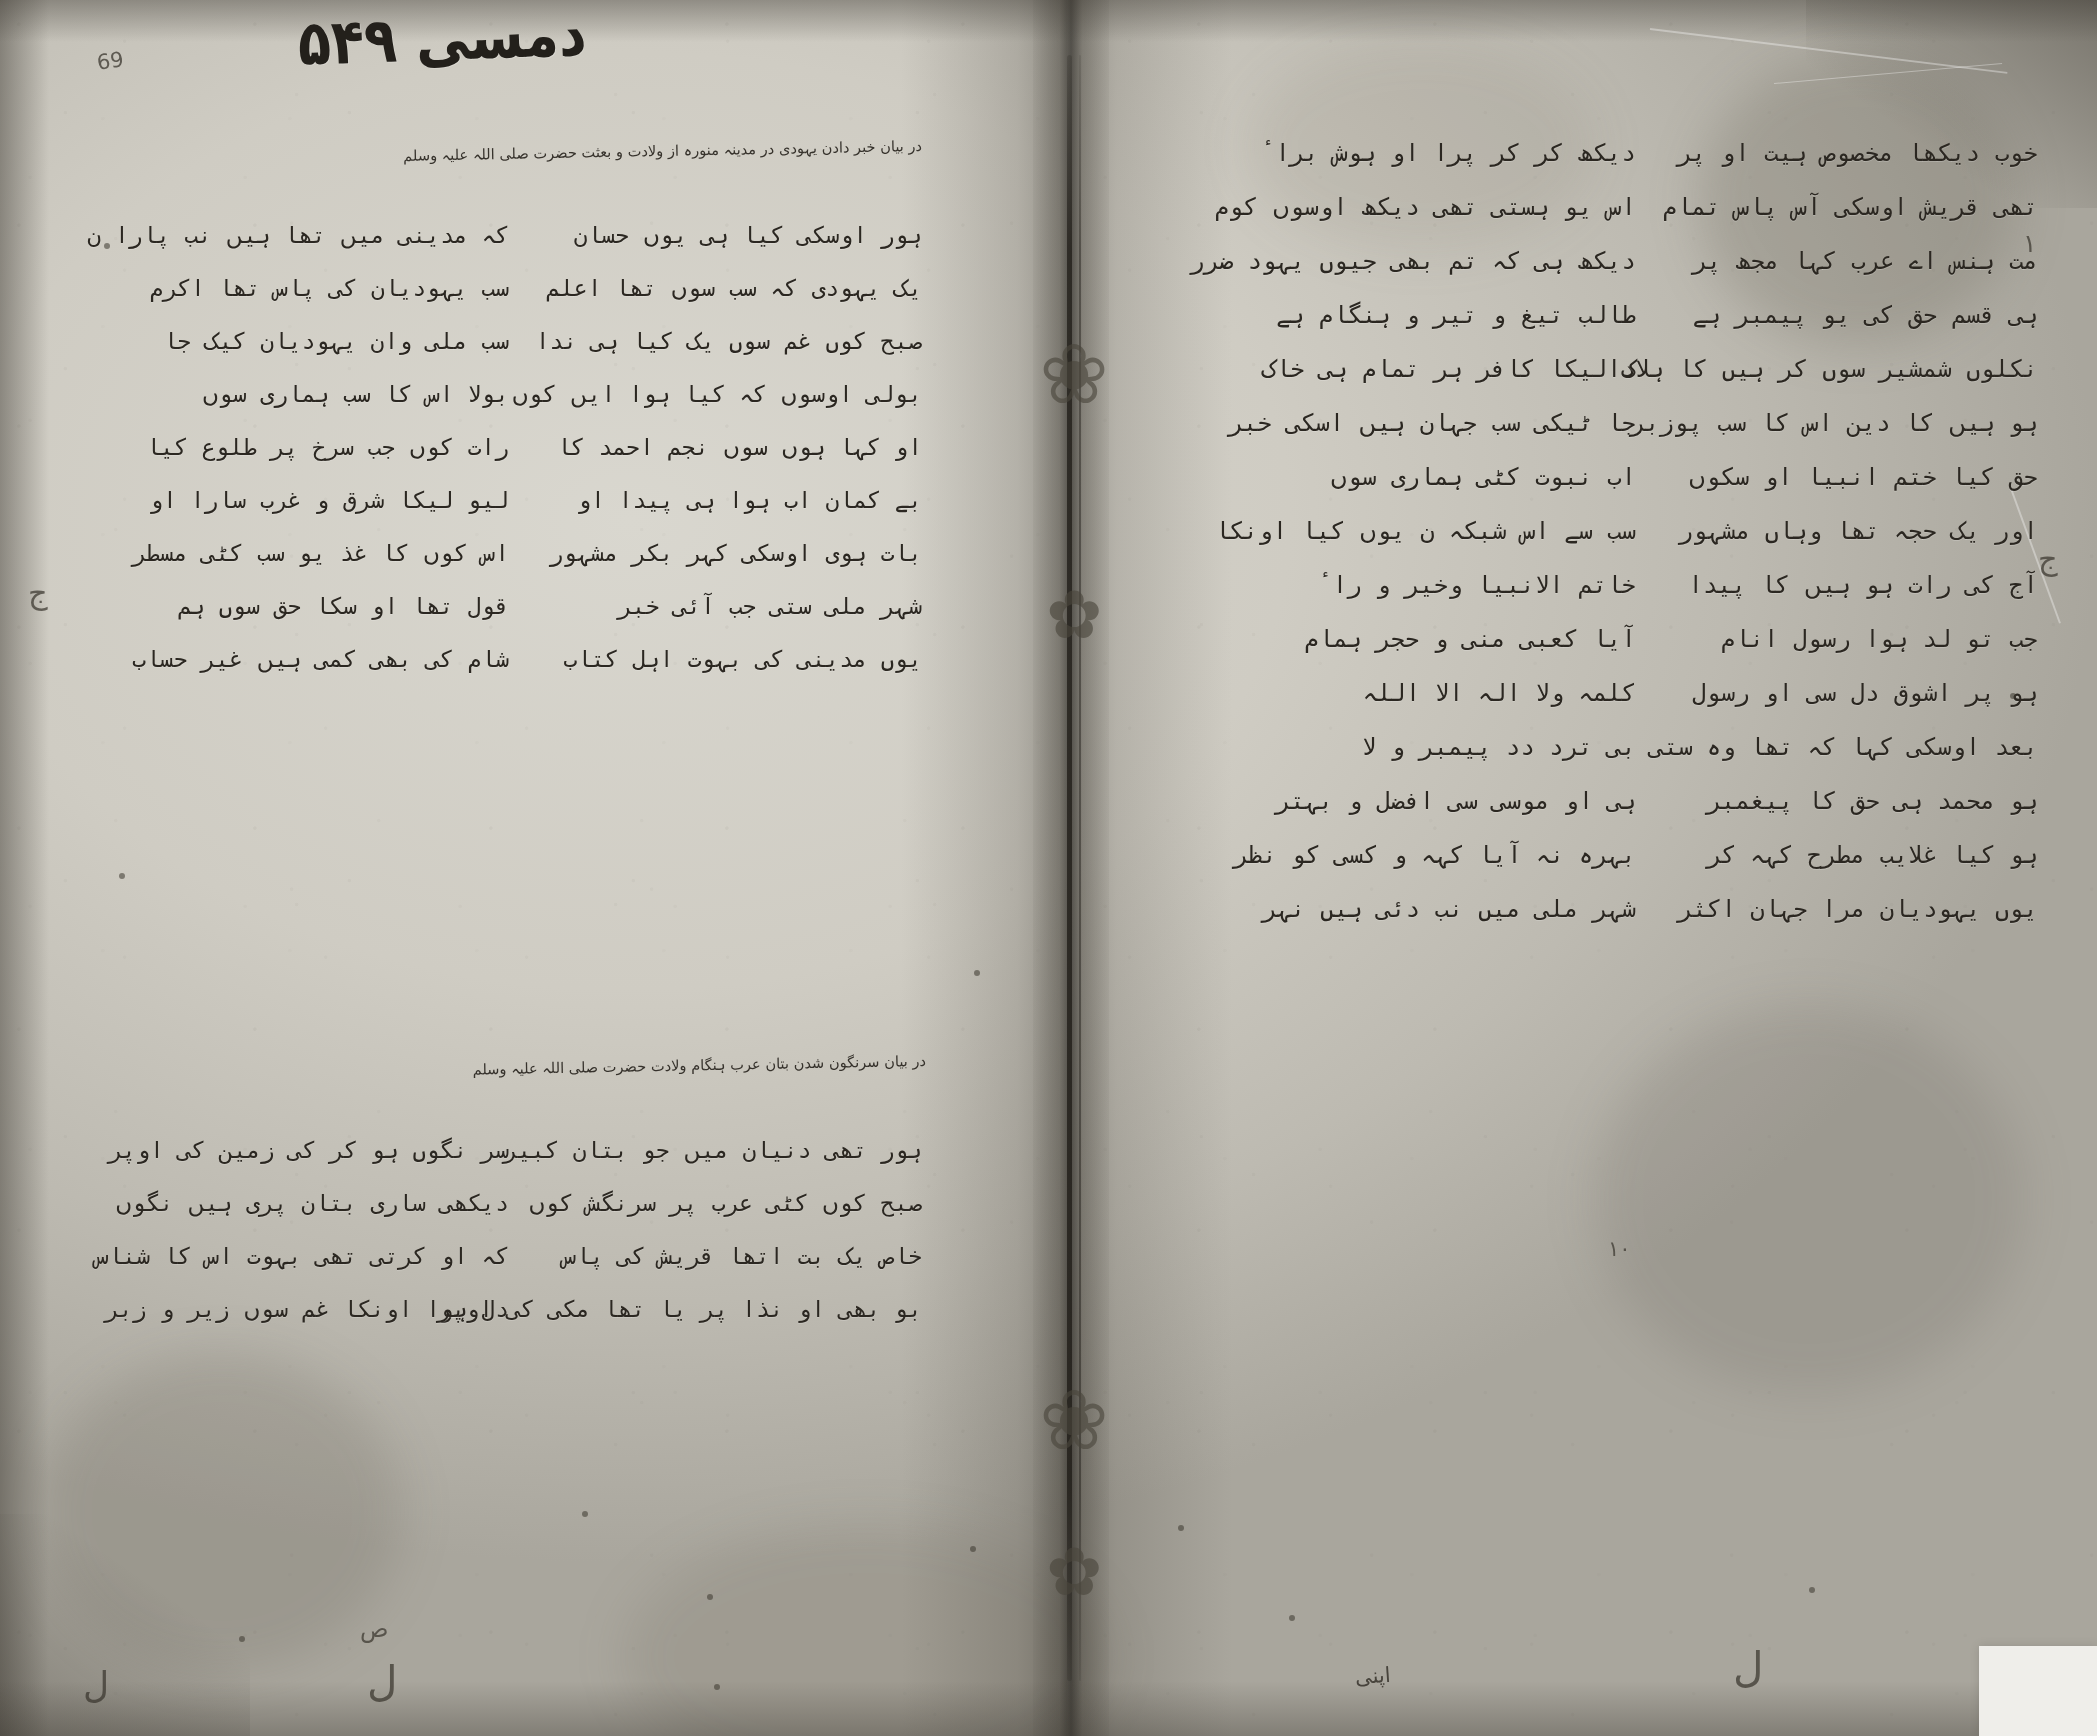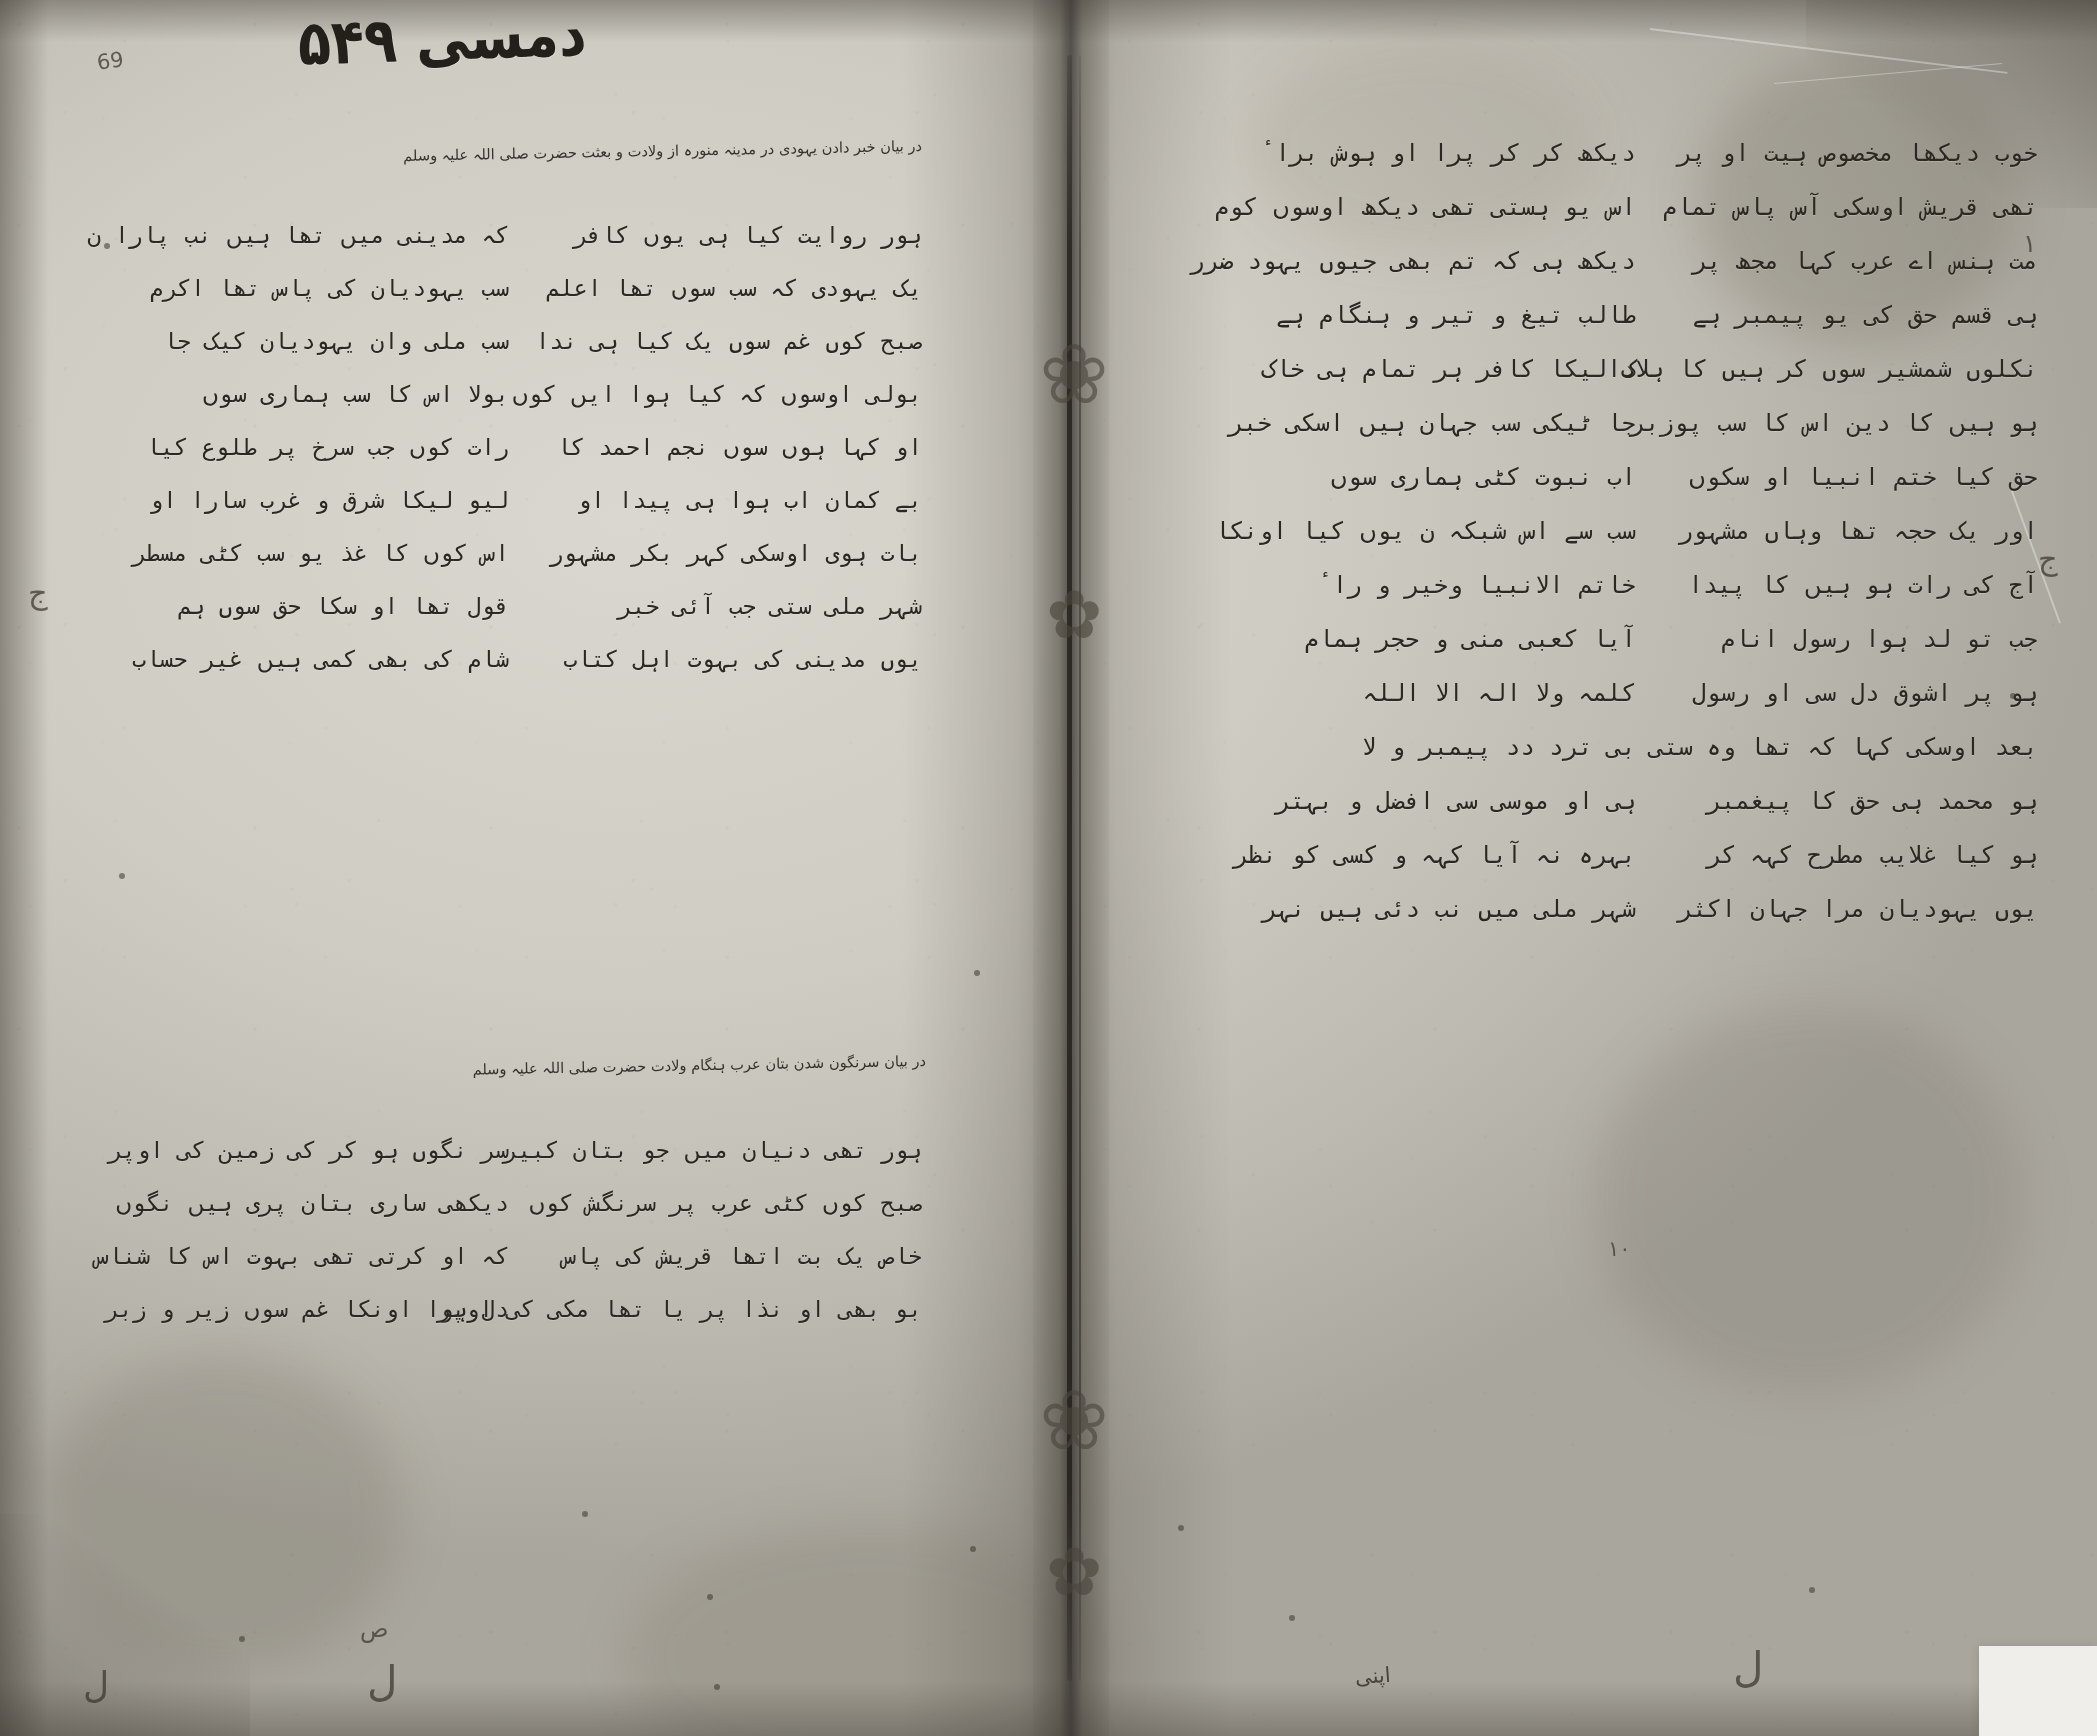--- a/index.html
+++ b/index.html
@@ -233,21 +233,21 @@
 
   <div class="white-patch" style="right:0;bottom:0;width:118px;height:90px;"></div>
 
   <div class="folio" style="left:97px;top:49px;">69</div>
 
   <div class="title-ornate" style="left:298px;top:7px;">دمسی ۵۴۹</div>
 
   <div class="heading" style="left:187px;top:142px;width:735px;">در بیان خبر دادن یہودی در مدینہ منورہ از ولادت و بعثت حضرت صلی اللہ علیہ وسلم</div>
 
   <div class="col" style="left:527px;top:222px;width:395px;">
-    <span class="verse v-line sz-30">ہور روایت کیا ہی یوں کافر</span>
+    <span class="verse v-line sz-30">ہور اوسکی کیا ہی یوں حسان</span>
     <span class="verse v-line sz-30">یک یہودی کہ سب سوں تھا اعلم</span>
     <span class="verse v-line sz-30">صبح کوں غم سوں یک کیا ہی ندا</span>
     <span class="verse v-line sz-30">بولی اوسوں کہ کیا ہوا ایں کوں</span>
     <span class="verse v-line sz-30">او کہا ہوں سوں نجم احمد کا</span>
     <span class="verse v-line sz-30">بے کمان اب ہوا ہی پیدا او</span>
     <span class="verse v-line sz-30">بات ہوی اوسکی کہر بکر مشہور</span>
     <span class="verse v-line sz-30">شہر ملی ستی جب آئی خبر</span>
     <span class="verse v-line sz-30">یوں مدینی کی بہوت اہل کتاب</span>
   </div>
 

